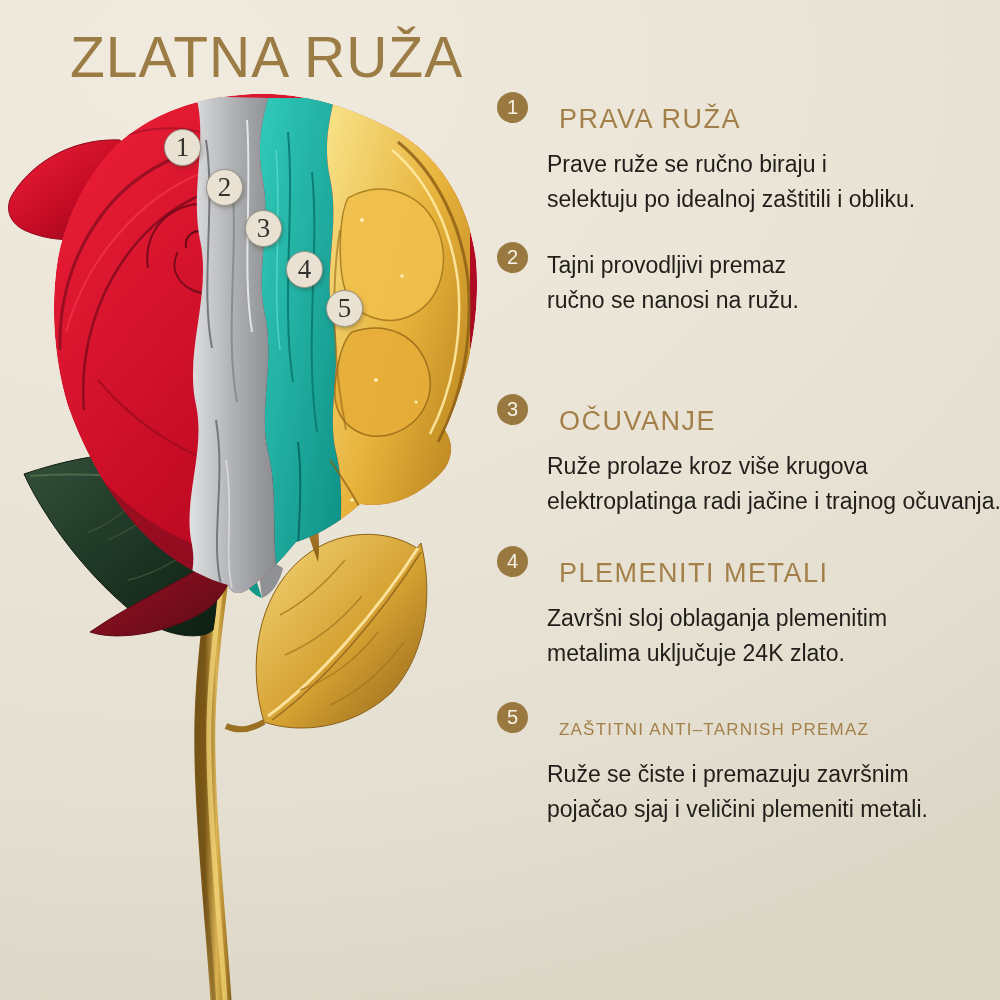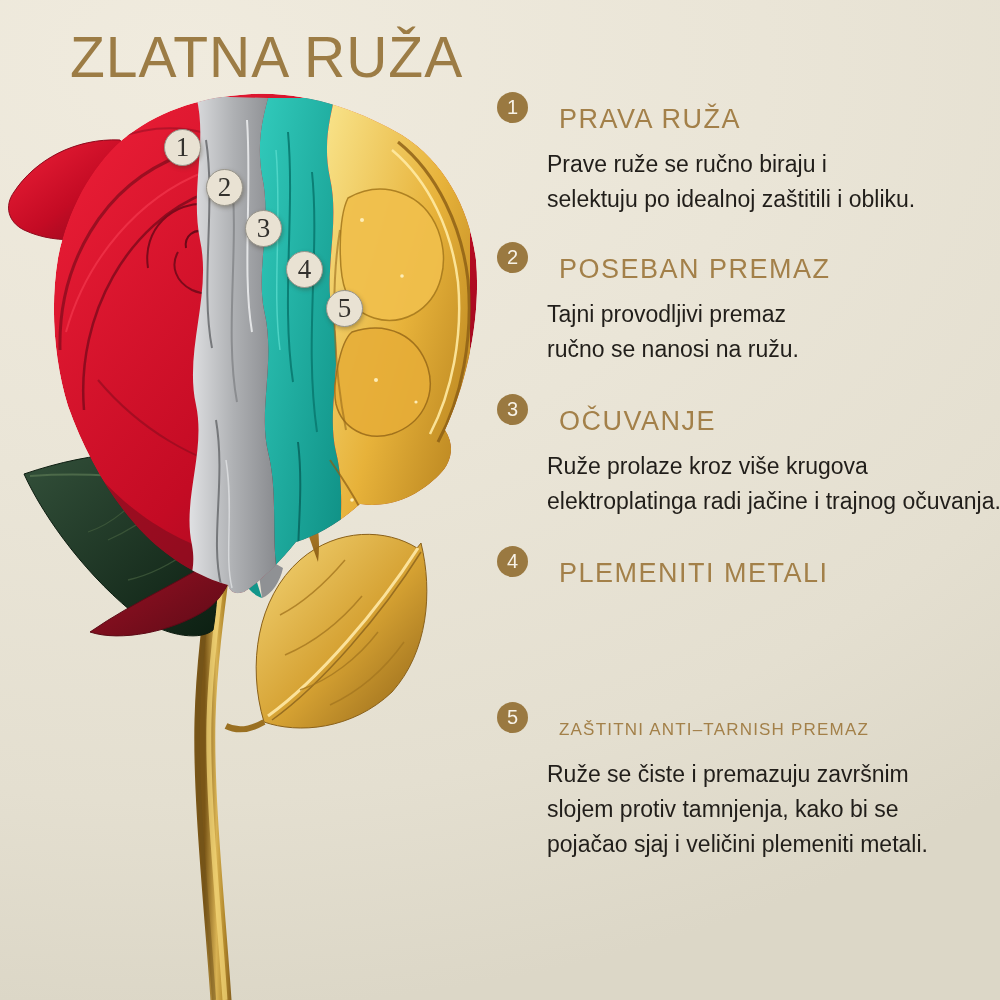--- a/index.html
+++ b/index.html
@@ -185,21 +185,20 @@
       <div class="step-body">
         <div>Prave ruže se ručno biraju i</div>
         <div>selektuju po idealnoj zaštitili i obliku.</div>
       </div>
     </div>
   </section>
 
   <section class="step s2">
     <div class="badge">2</div>
     <div class="content">
-      <h2>POSEBAN PREMAZ</h2>
       <div class="step-body">
         <div>Tajni provodljivi premaz</div>
         <div>ručno se nanosi na ružu.</div>
       </div>
     </div>
   </section>
 
   <section class="step s3">
     <div class="badge">3</div>
     <div class="content">
@@ -208,28 +207,31 @@
         <div>Ruže prolaze kroz više krugova</div>
         <div>elektroplatinga radi jačine i trajnog očuvanja.</div>
       </div>
     </div>
   </section>
 
   <section class="step s4">
     <div class="badge">4</div>
     <div class="content">
       <h2>PLEMENITI METALI</h2>
+      <div class="step-body">
+        <div>Završni sloj oblaganja plemenitim</div>
+        <div>metalima uključuje 24K zlato.</div>
+      </div>
     </div>
   </section>
 
   <section class="step s5 small">
     <div class="badge">5</div>
     <div class="content">
       <h2>ZAŠTITNI ANTI–TARNISH PREMAZ</h2>
       <div class="step-body">
         <div>Ruže se čiste i premazuju završnim</div>
-        <div>slojem protiv tamnjenja, kako bi se</div>
         <div>pojačao sjaj i veličini plemeniti metali.</div>
       </div>
     </div>
   </section>
 
 </div>
 
 </body></html>

